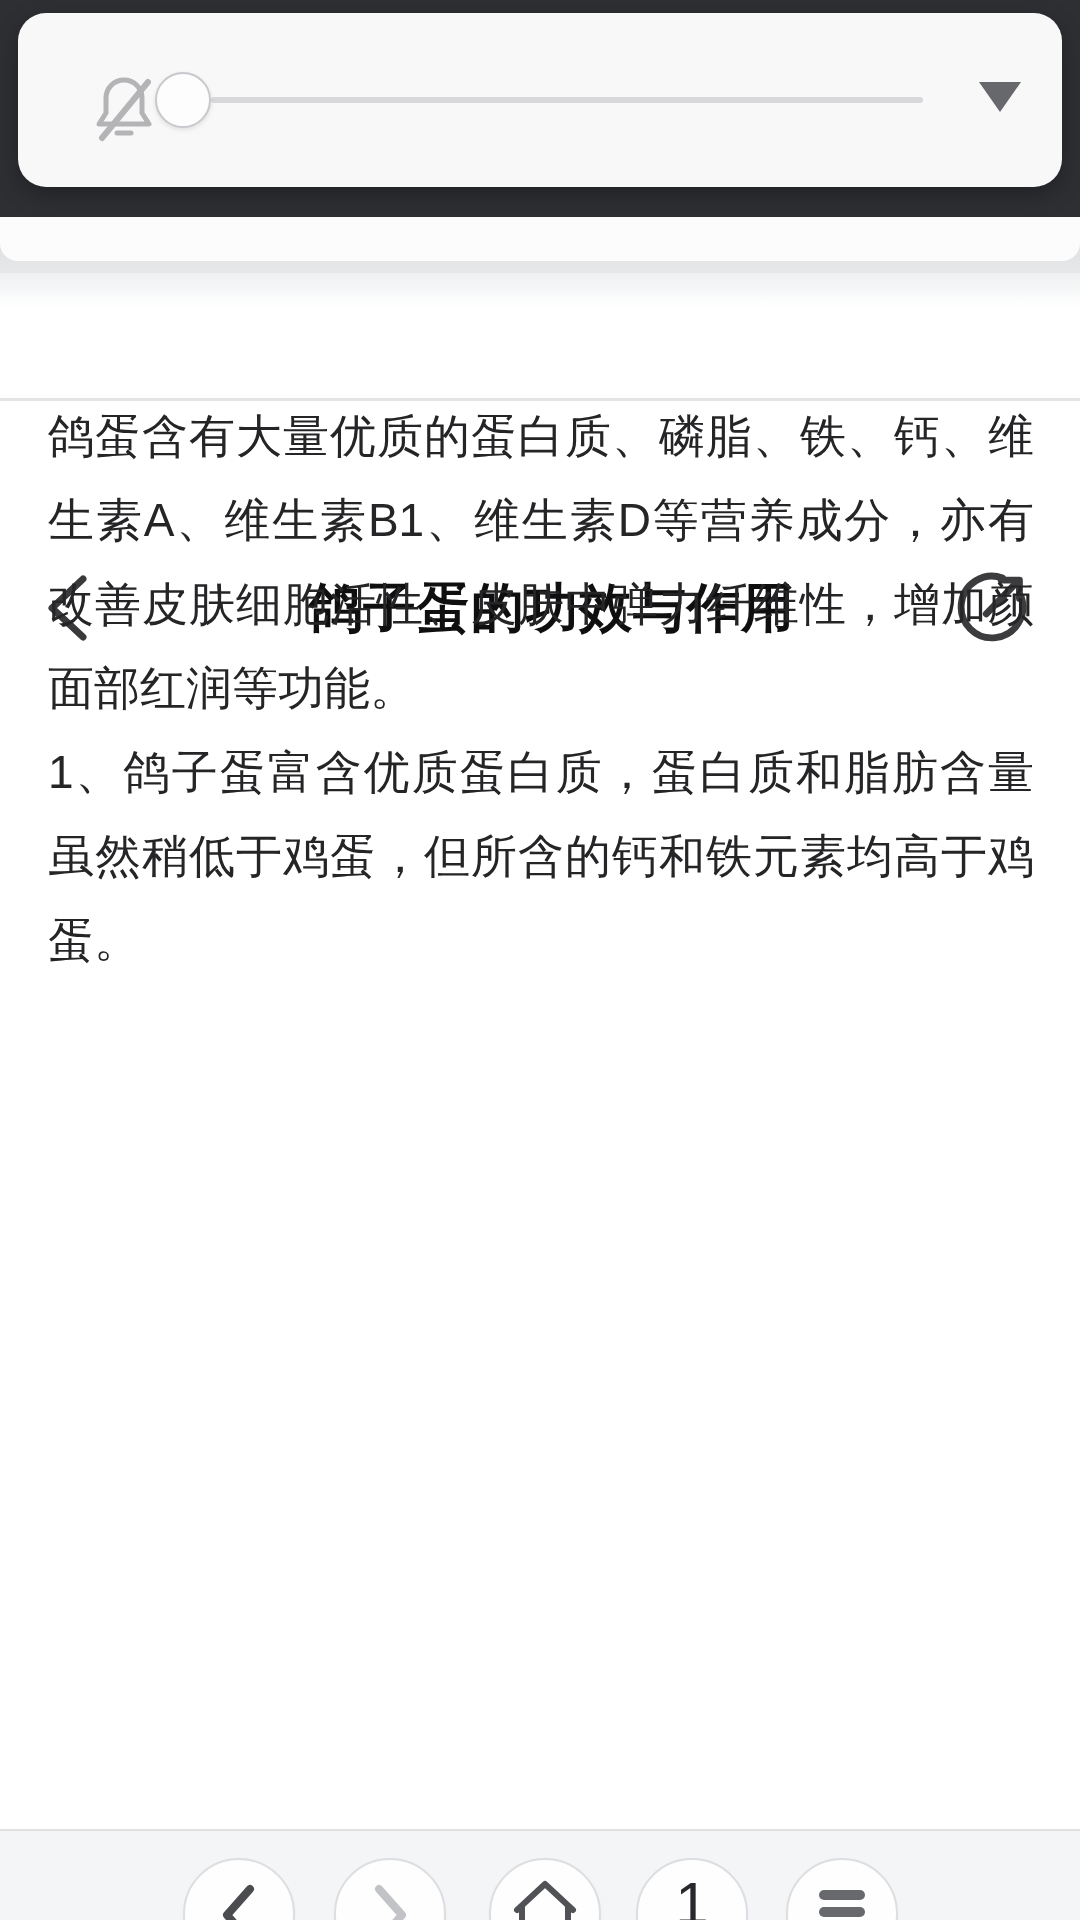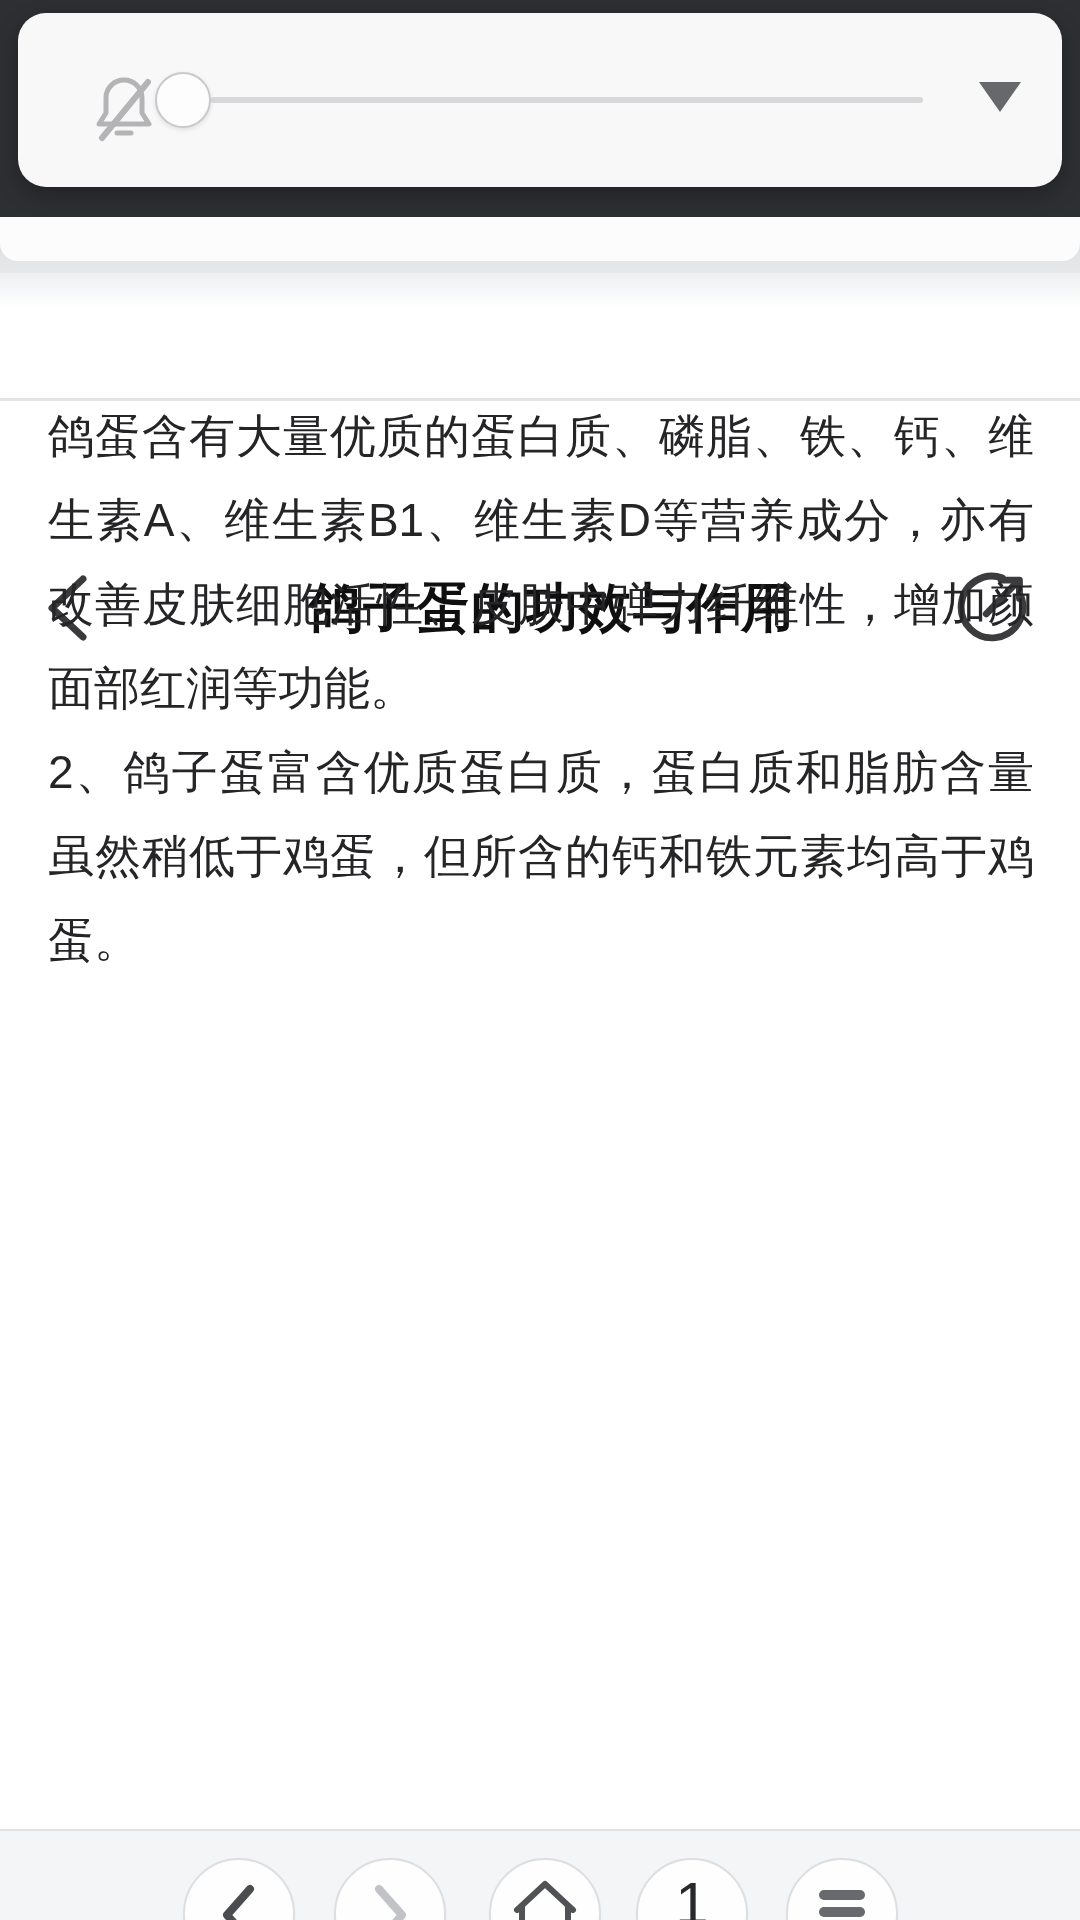--- a/index.html
+++ b/index.html
@@ -99,21 +99,21 @@
           <path d="M30 41L58 12" stroke="#3c3c3e" stroke-width="6" stroke-linecap="round"></path>
           <path d="M43 11.5h16v16" stroke="#3c3c3e" stroke-width="6" stroke-linecap="round" stroke-linejoin="round"></path>
         </svg>
       </span>
     </button>
   </div>
   <div class="titlebar-divider"></div>
 
   <div class="article">
     <p>鸽蛋含有大量优质的蛋白质、磷脂、铁、钙、维生素A、维生素B1、维生素D等营养成分，亦有改善皮肤细胞活性、皮肤中弹力纤维性，增加颜面部红润等功能。</p>
-    <p>2、鸽子蛋富含优质蛋白质，蛋白质和脂肪含量虽然稍低于鸡蛋，但所含的钙和铁元素均高于鸡蛋。</p>
+    <p>1、鸽子蛋富含优质蛋白质，蛋白质和脂肪含量虽然稍低于鸡蛋，但所含的钙和铁元素均高于鸡蛋。</p>
   </div>
 
   <div class="toolbar"></div>
 
   <button class="nav-btn" style="left:183px;">
     <span>
       <svg width="60" height="90" viewBox="0 0 60 90" fill="none">
         <path d="M41 20L18 46l23 26" stroke="#4b4c4f" stroke-width="8" stroke-linecap="round" stroke-linejoin="round"></path>
       </svg>
     </span>

